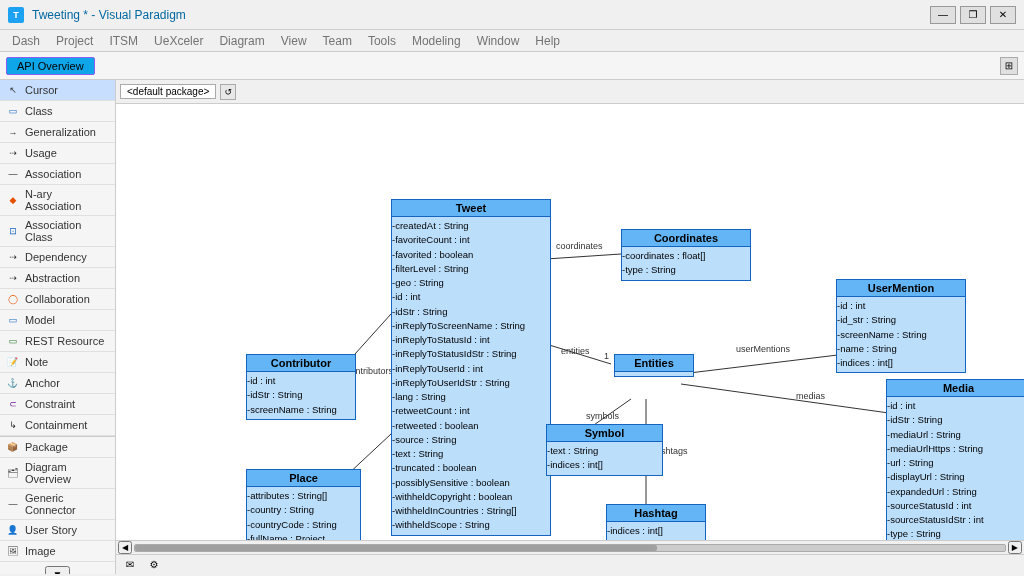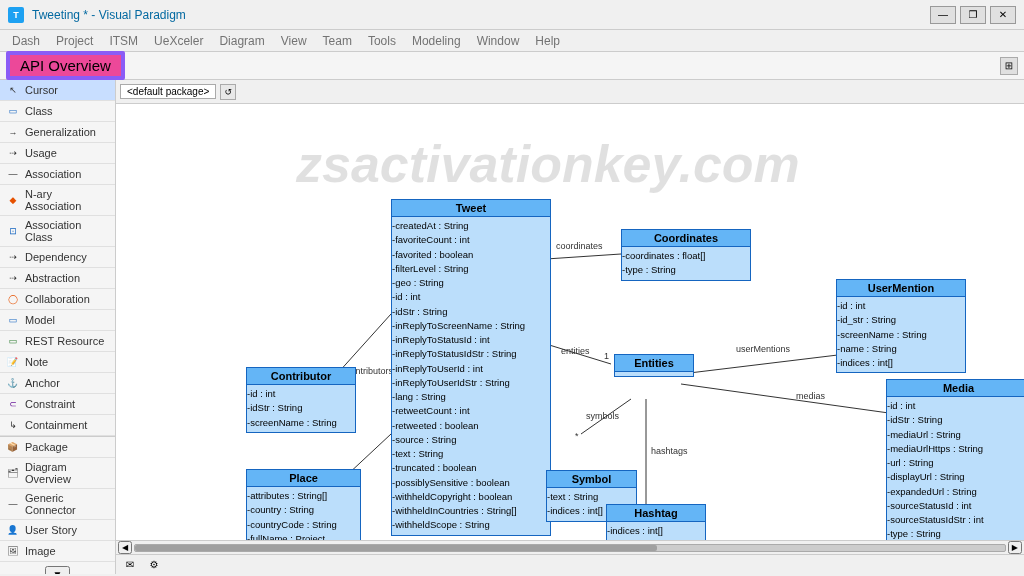--- a/index.html
+++ b/index.html
@@ -43,24 +43,24 @@
       background: #f5f5f5;
       height: 28px;
       display: flex;
       align-items: center;
       padding: 0 6px;
       border-bottom: 1px solid #ccc;
       gap: 4px;
     }
     .toolbar-btn {
       padding: 2px 10px;
-      background: #ec4899;
-      border: 4px solid #8b5cf6;
+      background: #0ea5e9;
+      border: 1px solid #8b5cf6;
       cursor: pointer;
-      font-size: 15px;
+      font-size: 11px;
       border-radius: 2px;
     }
 
     
     #main {
       display: flex;
       height: calc(576px - 82px);
     }
 
     
@@ -323,21 +323,20 @@
   </div>
 
   <div id="canvas-container">
     <div id="canvas-toolbar">
       <button class="canvas-pkg">&lt;default package&gt;</button>
       <div style="width:16px;height:16px;background:#e8e8e8;border:1px solid #aaa;display:flex;align-items:center;justify-content:center;font-size:9px;cursor:pointer;">↺</div>
     </div>
     <div id="canvas">
       <div id="diagram">
 
-        <div id="watermark">zsactivationkey.com</div>
 
         <svg id="lines-overlay">
 
           <line x1="203" y1="290" x2="275" y2="210" stroke="#333" stroke-width="1"></line>
           <text x="215" y="305" font-size="9" fill="#333">*</text>
           <text x="230" y="270" font-size="9" fill="#333">contributors</text>
 
           <line x1="200" y1="400" x2="275" y2="330" stroke="#333" stroke-width="1"></line>
           <text x="165" y="420" font-size="9" fill="#333">*</text>
           <text x="195" y="390" font-size="9" fill="#333">places</text>
@@ -405,21 +404,21 @@
             <span class="uml-attr">-source : String</span>
             <span class="uml-attr">-text : String</span>
             <span class="uml-attr">-truncated : boolean</span>
             <span class="uml-attr">-possiblySensitive : boolean</span>
             <span class="uml-attr">-withheldCopyright : boolean</span>
             <span class="uml-attr">-withheldInCountries : String[]</span>
             <span class="uml-attr">-withheldScope : String</span>
           </div>
         </div>
 
-        <div class="uml-class" style="left:130px;top:263px;width:110px;">
+        <div class="uml-class" style="left:130px;top:250px;width:110px;">
           <div class="uml-class-header">Contributor</div>
           <div class="uml-class-body">
             <span class="uml-attr">-id : int</span>
             <span class="uml-attr">-idStr : String</span>
             <span class="uml-attr">-screenName : String</span>
           </div>
         </div>
 
         <div class="uml-class" style="left:130px;top:365px;width:115px;">
           <div class="uml-class-header">Place</div>
@@ -438,21 +437,21 @@
             <span class="uml-attr">-coordinates : float[]</span>
             <span class="uml-attr">-type : String</span>
           </div>
         </div>
 
         <div class="uml-class" style="left:498px;top:250px;width:80px;">
           <div class="uml-class-header">Entities</div>
           <div class="uml-class-body"></div>
         </div>
 
-        <div class="uml-class" style="left:430px;top:320px;width:91px;margin-top:46px;">
+        <div class="uml-class" style="left:430px;top:320px;width:117px;">
           <div class="uml-class-header">Symbol</div>
           <div class="uml-class-body">
             <span class="uml-attr">-text : String</span>
             <span class="uml-attr">-indices : int[]</span>
           </div>
         </div>
 
         <div class="uml-class" style="left:490px;top:400px;width:100px;">
           <div class="uml-class-header">Hashtag</div>
           <div class="uml-class-body">

